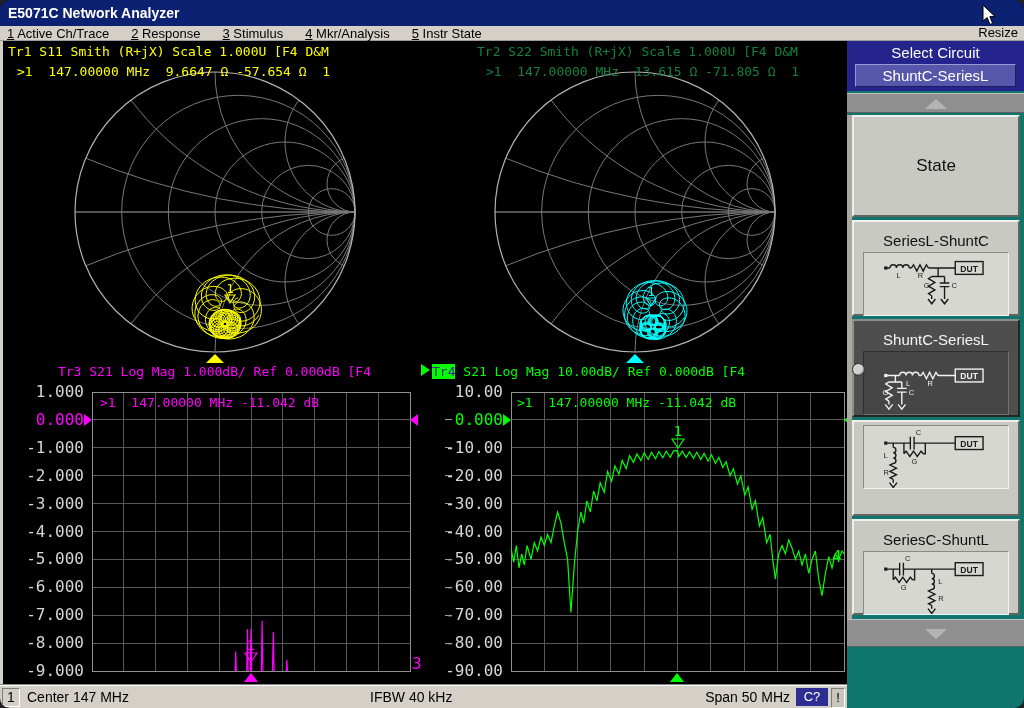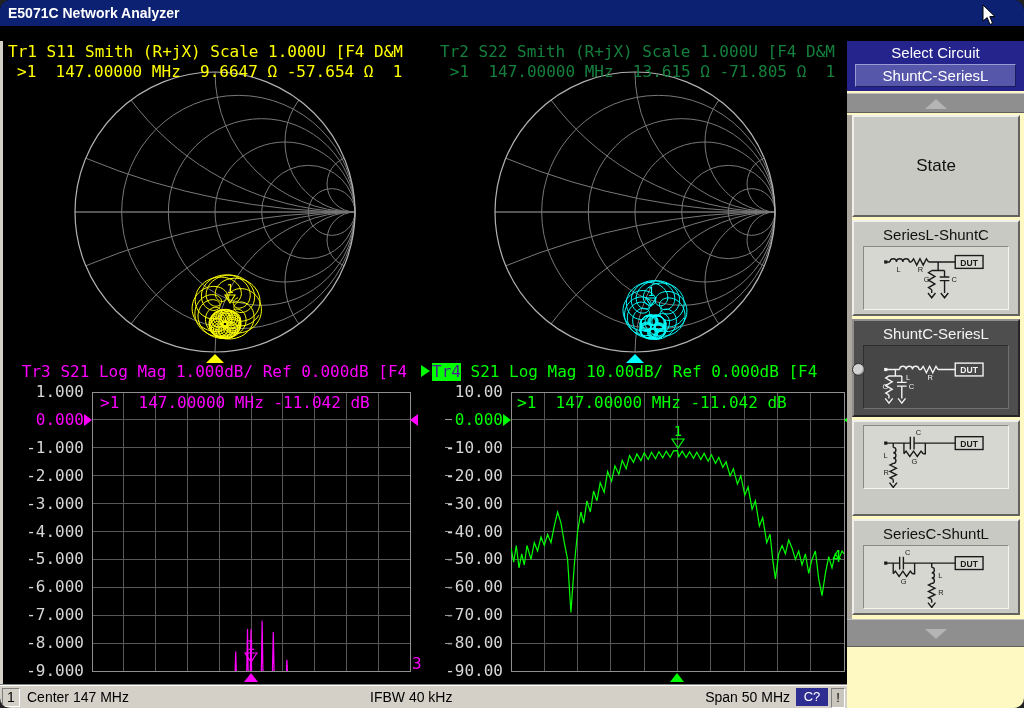--- a/index.html
+++ b/index.html
@@ -11,28 +11,28 @@
   #menubar{position:absolute;left:0;top:26px;width:1024px;height:15px;background:#d4d0c8;
            border-bottom:1px solid #9a9a9a;box-sizing:border-box;font-size:13px;color:#000;}
   #menu-items{position:absolute;left:7px;top:0;height:14px;display:flex;gap:22px;align-items:center;}
   .menu-item{white-space:nowrap;cursor:default;}
   .menu-item u{text-decoration:underline;}
   #resize{position:absolute;right:6px;top:0;height:14px;line-height:14px;}
   
   #left-border{position:absolute;left:0;top:41px;width:3px;height:643px;background:#d4d0c8;}
   #client{position:absolute;left:3px;top:41px;width:844px;height:643px;background:#000;overflow:hidden;}
   #plots{position:absolute;left:0;top:0;}
-  .hdr{position:absolute;font-family:"DejaVu Sans Mono",monospace;font-size:16px;line-height:18px;
+  .hdr{position:absolute;font-family:"DejaVu Sans Mono",monospace;font-size:13px;line-height:18px;
        white-space:pre;overflow:hidden;}
   .y{color:#ffff00;} .c{color:#15803d;text-align:center;} .m{color:#ff00ff;} .g{color:#00ff00;}
   .tr4-arrow{display:inline-block;width:0;height:0;border-left:9px solid #00ff00;
              border-top:6px solid transparent;border-bottom:6px solid transparent;margin-right:2px;}
   .tr4-chip{background:#00ff00;color:#4c1d95;}
   
-  #sidebar{position:absolute;left:847px;top:41px;width:177px;height:667px;background:#fef9c3;text-decoration:underline;}
+  #sidebar{position:absolute;left:847px;top:41px;width:177px;height:667px;background:#0f766e;text-decoration:underline;}
   #sb-header{position:absolute;left:0;top:0;width:177px;height:50px;background:#24248c;}
   #sb-title{position:absolute;left:0;top:3px;width:177px;text-align:center;color:#fff;font-size:15px;}
   #sb-value{position:absolute;left:8px;top:23px;width:159px;height:21px;background:#5656ab;
             border-top:1px solid #9a9ad2;border-left:1px solid #9a9ad2;
             border-bottom:1px solid #1b1b5e;border-right:1px solid #1b1b5e;
             color:#fff;font-size:15px;text-align:center;line-height:21px;}
   .sb-strip{position:absolute;left:0;width:177px;height:20px;background:#8f8f8f;
             border-top:1px solid #c0c0c0;border-bottom:1px solid #5f5f5f;box-sizing:border-box;}
   #sb-up{top:52px;} #sb-down{top:578px;height:28px;}
   .tri-up{position:absolute;left:50%;top:5px;margin-left:-11px;width:0;height:0;
@@ -40,21 +40,21 @@
           border-bottom:10px solid #b4b4b4;}
   .tri-down{position:absolute;left:50%;top:9px;margin-left:-11px;width:0;height:0;
           border-left:11px solid transparent;border-right:11px solid transparent;
           border-top:10px solid #b4b4b4;}
   #sb-leftstrip{position:absolute;left:0;top:74px;width:5px;height:532px;background:#aca89f;}
   .circ-btn{position:absolute;left:5px;width:168px;box-sizing:border-box;background:#c9c9c4;
             border-top:2px solid #efefec;border-left:2px solid #efefec;
             border-bottom:2px solid #62625e;border-right:2px solid #62625e;text-align:center;}
   .circ-btn.dark{background:#4e4e4e;border-top-color:#8e8e8e;border-left-color:#8e8e8e;
                  border-bottom-color:#242424;border-right-color:#242424;}
-  .circ-title{font-size:15px;color:#101010;padding-top:4px;}
+  .circ-title{font-size:15px;color:#101010;padding-top:10px;}
   .circ-btn.dark .circ-title{color:#f5f5f5;}
   .circ-panel{margin:3px auto 0 auto;width:144px;height:62px;background:#d7d7d2;
               border-top:1px solid #8a8a84;border-left:1px solid #8a8a84;
               border-bottom:1px solid #f4f4f0;border-right:1px solid #f4f4f0;color:#1b1b1b;}
   .circ-btn.dark .circ-panel{background:#464646;border-top-color:#2e2e2e;border-left-color:#2e2e2e;
               border-bottom-color:#707070;border-right-color:#707070;color:#f2f2f2;}
   .circ-none{display:flex;align-items:center;justify-content:center;font-size:17px;color:#101010;}
   #radio-dot{position:absolute;left:5px;top:322px;width:11px;height:11px;border-radius:50%;
              background:#d2d2d2;border:1px solid #2e2e2e;box-shadow:inset -1px -1px 0 #8a8a8a;}
   
@@ -78,20 +78,30 @@
 
 <div id="screen">
 
   <div id="titlebar">
     <span>E5071C Network Analyzer</span>
     <svg id="cursor" width="16" height="22" viewBox="0 0 16 22">
       <polygon points="1,0 1,16 5.2,12.6 8,19.5 10.6,18.3 7.8,11.6 13,11.6" fill="#ffffff" stroke="#000000" stroke-width="1"></polygon>
     </svg>
   </div>
 
+  <div id="menubar">
+    <div id="menu-items">
+        <div class="menu-item"><u>1</u> Active Ch/Trace</div>
+        <div class="menu-item"><u>2</u> Response</div>
+        <div class="menu-item"><u>3</u> Stimulus</div>
+        <div class="menu-item"><u>4</u> Mkr/Analysis</div>
+        <div class="menu-item"><u>5</u> Instr State</div>
+      </div>
+    <div id="resize">Resize</div>
+  </div>
 
   <div id="left-border"></div>
 
   <div id="client">
     <svg id="plots" width="844" height="643" viewBox="0 0 844 643">
         <defs>
           <clipPath id="sclip-tr1">
             <circle cx="212" cy="171" r="140"></circle>
           </clipPath>
           <clipPath id="sclip-tr2">

